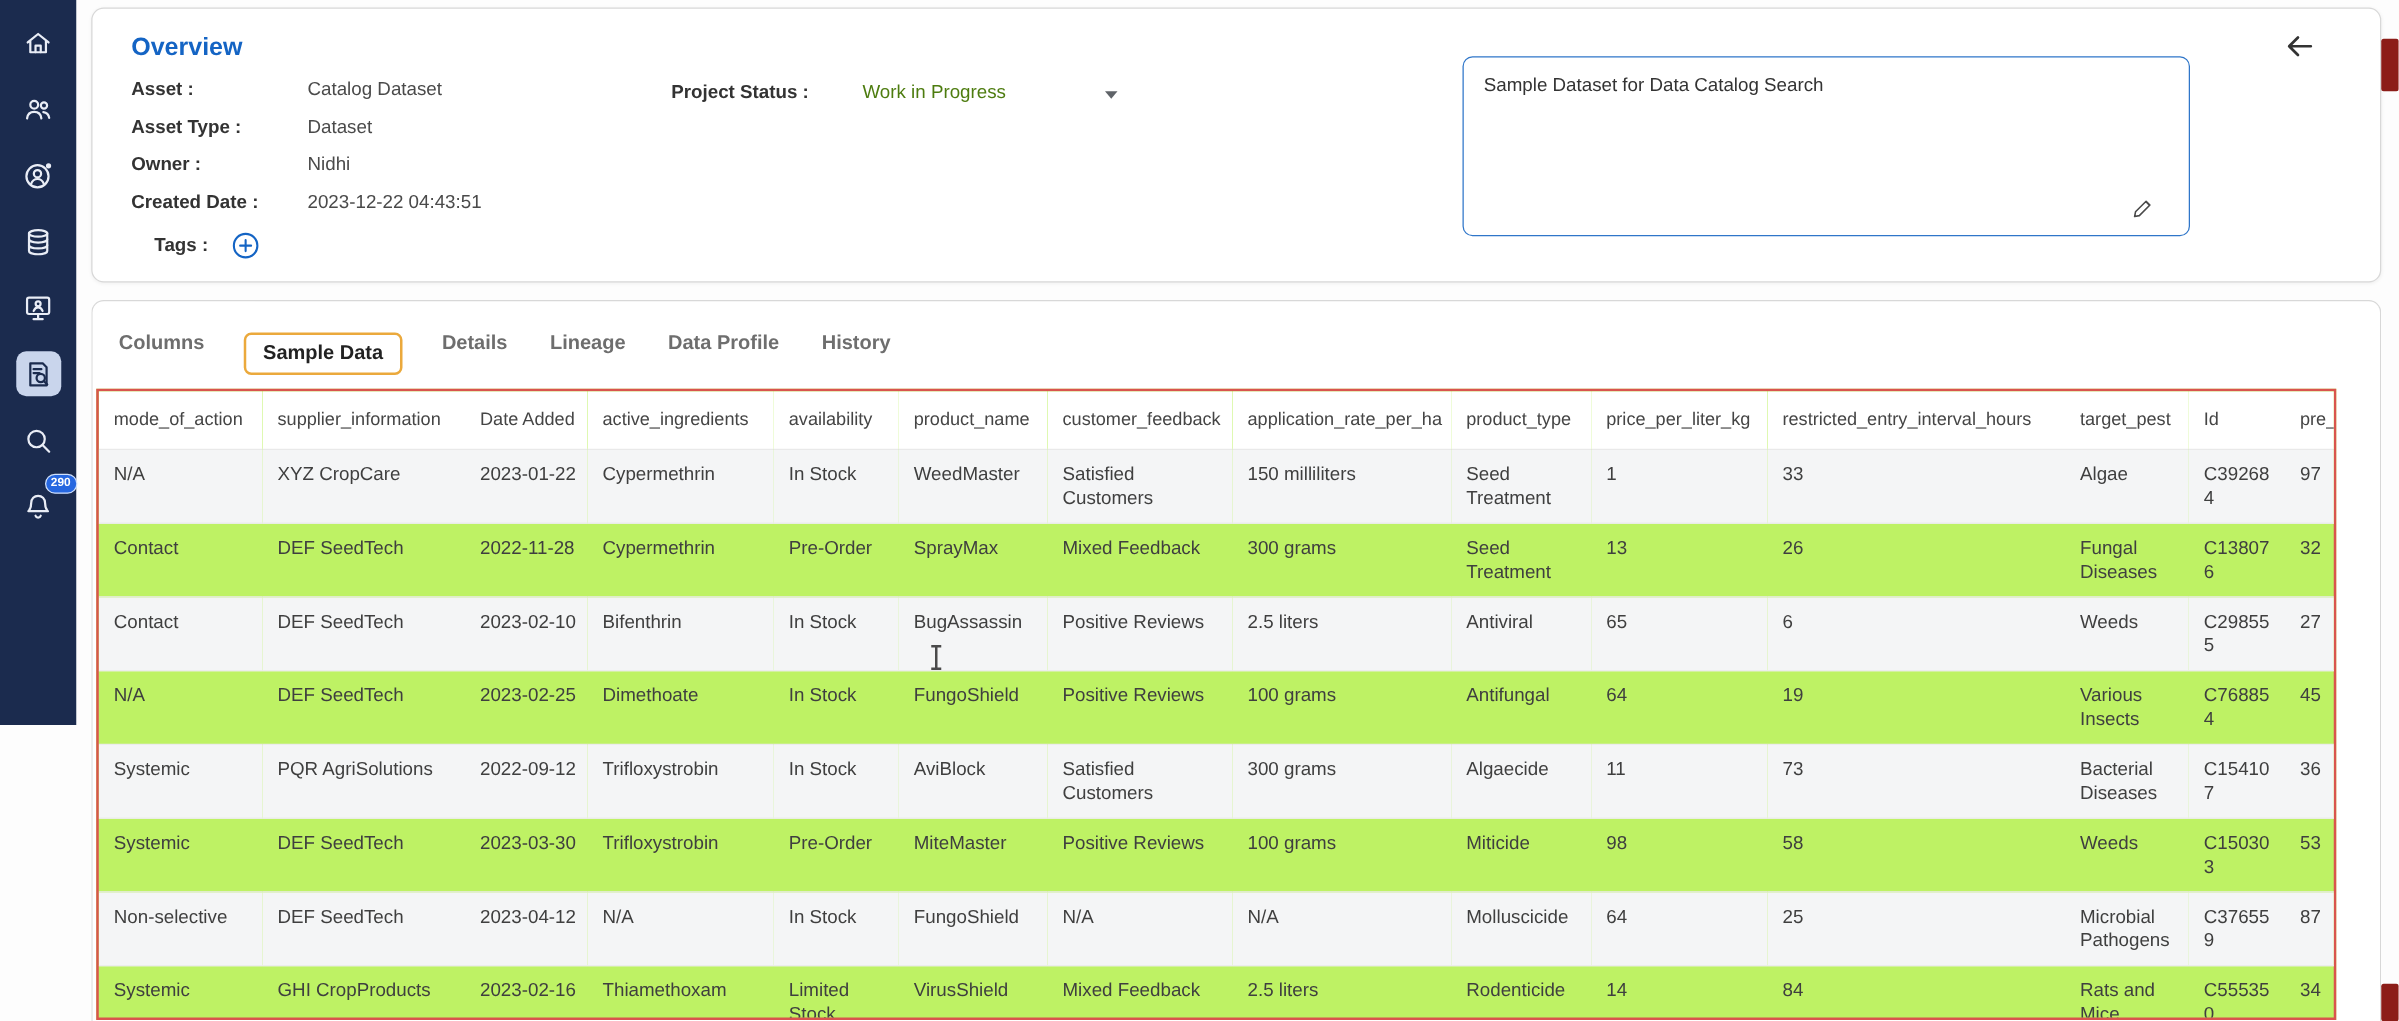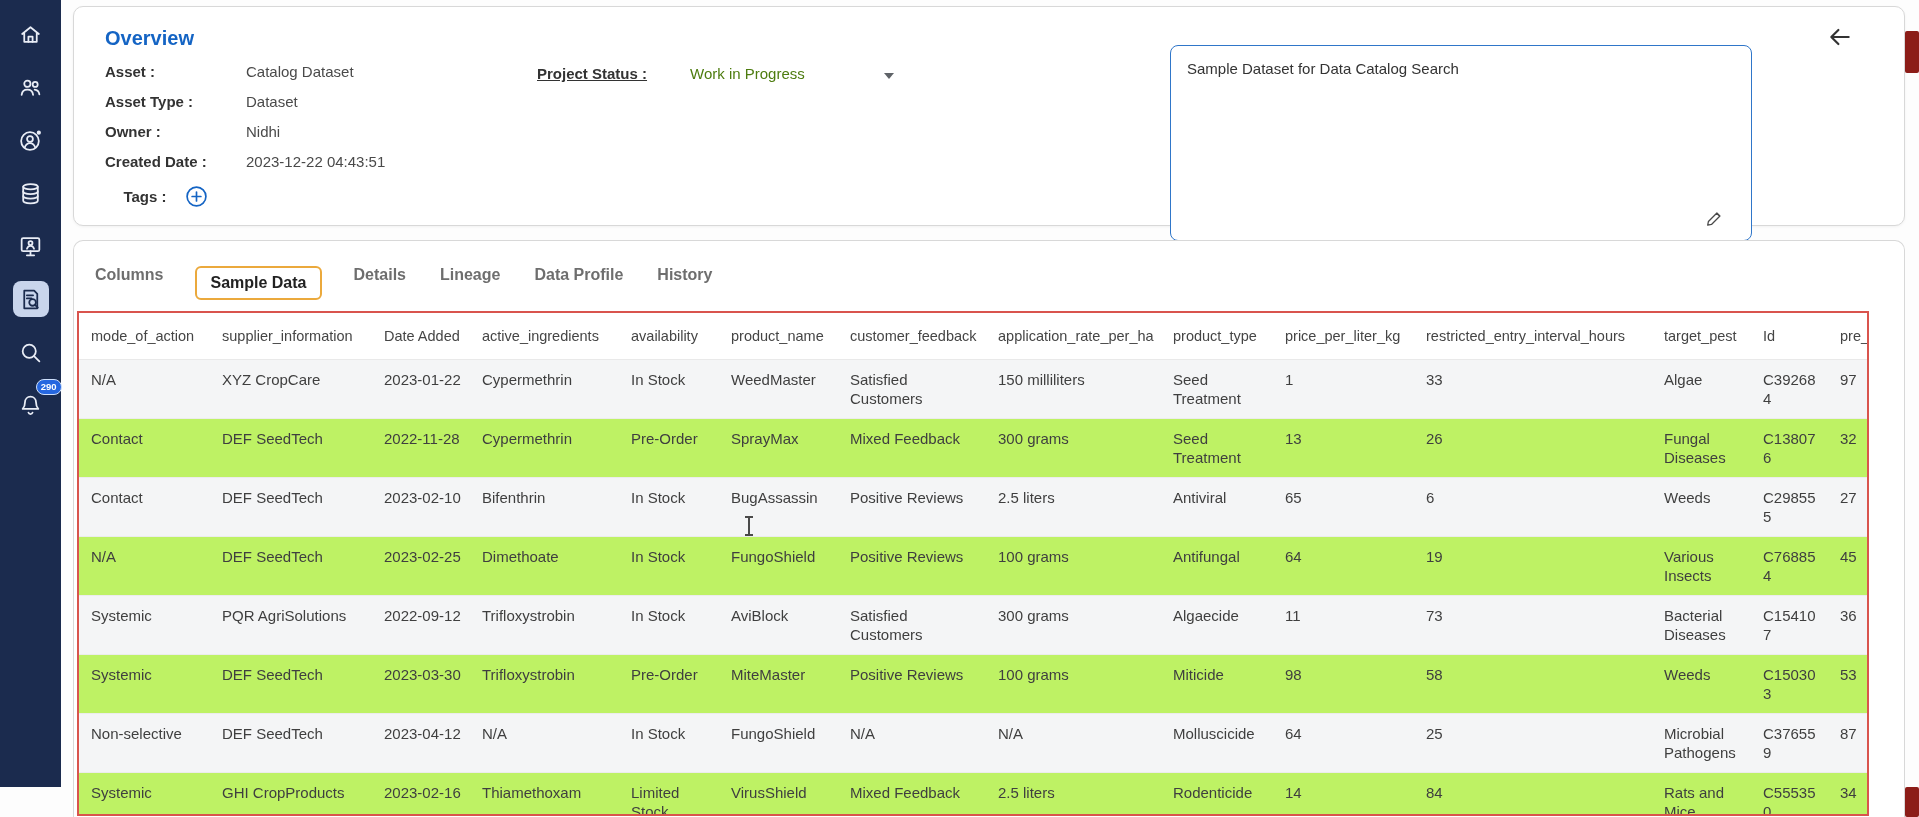--- a/index.html
+++ b/index.html
@@ -1,21 +1,21 @@
 <!DOCTYPE html>
 <html><head>
 <meta charset="utf-8">
 <style>
   * { margin:0; padding:0; box-sizing:border-box; }
   html,body { width:1919px; height:817px; overflow:hidden; background:#ffffff;
               font-family:"Liberation Sans", sans-serif; }
   .page { position:relative; width:1919px; height:817px; background:#fdfdfd; }
 
   
-  .sidebar { position:absolute; left:0; top:0; width:61px; height:787px;
+  .sidebar { position:absolute; left:0; top:0; width:61px; height:580px;
              background:#1b2b4e; display:flex; flex-direction:column;
              align-items:center; padding-top:16px; gap:17px; z-index:5; }
   .side-item { width:36px; height:36px; display:flex; align-items:center;
                justify-content:center; position:relative; cursor:pointer; border-radius:8px; }
   .side-item svg { width:25px; height:25px; fill:none; stroke:#e9edf6;
                    stroke-width:1.7; stroke-linecap:round; stroke-linejoin:round; }
   .side-item.selected { background:#c9d5ec; }
   .side-item.selected svg { stroke:#1b2b4e; }
   .badge { position:absolute; top:-8px; right:-13px; background:#2667e0; color:#fff;
            font-size:9.5px; line-height:1; padding:2px 4px; border-radius:8px;
@@ -32,27 +32,27 @@
   .back-btn svg { width:26px; height:26px; fill:none; stroke:#333; stroke-width:2;
                   stroke-linecap:round; stroke-linejoin:round; }
   .fields { position:absolute; left:31px; top:56px; }
   .field-row { display:flex; height:30px; align-items:flex-start; }
   .field-label { width:141px; font-size:15px; font-weight:700; color:#333; }
   .field-value { font-size:15px; color:#4a4a4a; }
   .tags-row { position:absolute; left:31px; top:178px; display:flex; align-items:center;text-align:center; }
   .tags-label { width:80px; font-size:15px; font-weight:700; color:#333; }
   .add-tag { width:23px; height:23px; cursor:pointer; display:flex; }
   .proj-label { position:absolute; left:463px; top:58px; font-size:15px;
-                font-weight:700; color:#333;text-decoration:underline; }
+                font-weight:700; color:#333; }
   .proj-value { position:absolute; left:616px; top:58px; font-size:15px; color:#4d7c0f;
                 cursor:pointer; }
   .proj-caret { position:absolute; left:810px; top:66px; width:0; height:0;
                 border-left:5px solid transparent; border-right:5px solid transparent;
                 border-top:6px solid #5f6368; cursor:pointer; }
-  .desc-box { position:absolute; left:1096px; top:38px; width:582px; height:196px;
+  .desc-box { position:absolute; left:1096px; top:38px; width:582px; height:144px;
               border:1.4px solid #2f76c9; border-radius:8px; background:#fff;
               padding:14px 16px; font-size:15px; color:#333; cursor:text; }
   .edit-btn { position:absolute; right:26px; bottom:10px; width:20px; height:20px;
               cursor:pointer; }
   .edit-btn svg { width:18px; height:18px; fill:none; stroke:#4a4a4a; stroke-width:1.4;
                   stroke-linecap:round; stroke-linejoin:round; }
 
   
   .card-main { position:absolute; left:73px; top:240px; width:1832px; height:704px;
                background:#fff; border:1px solid #d8d8d8; border-bottom:none;

